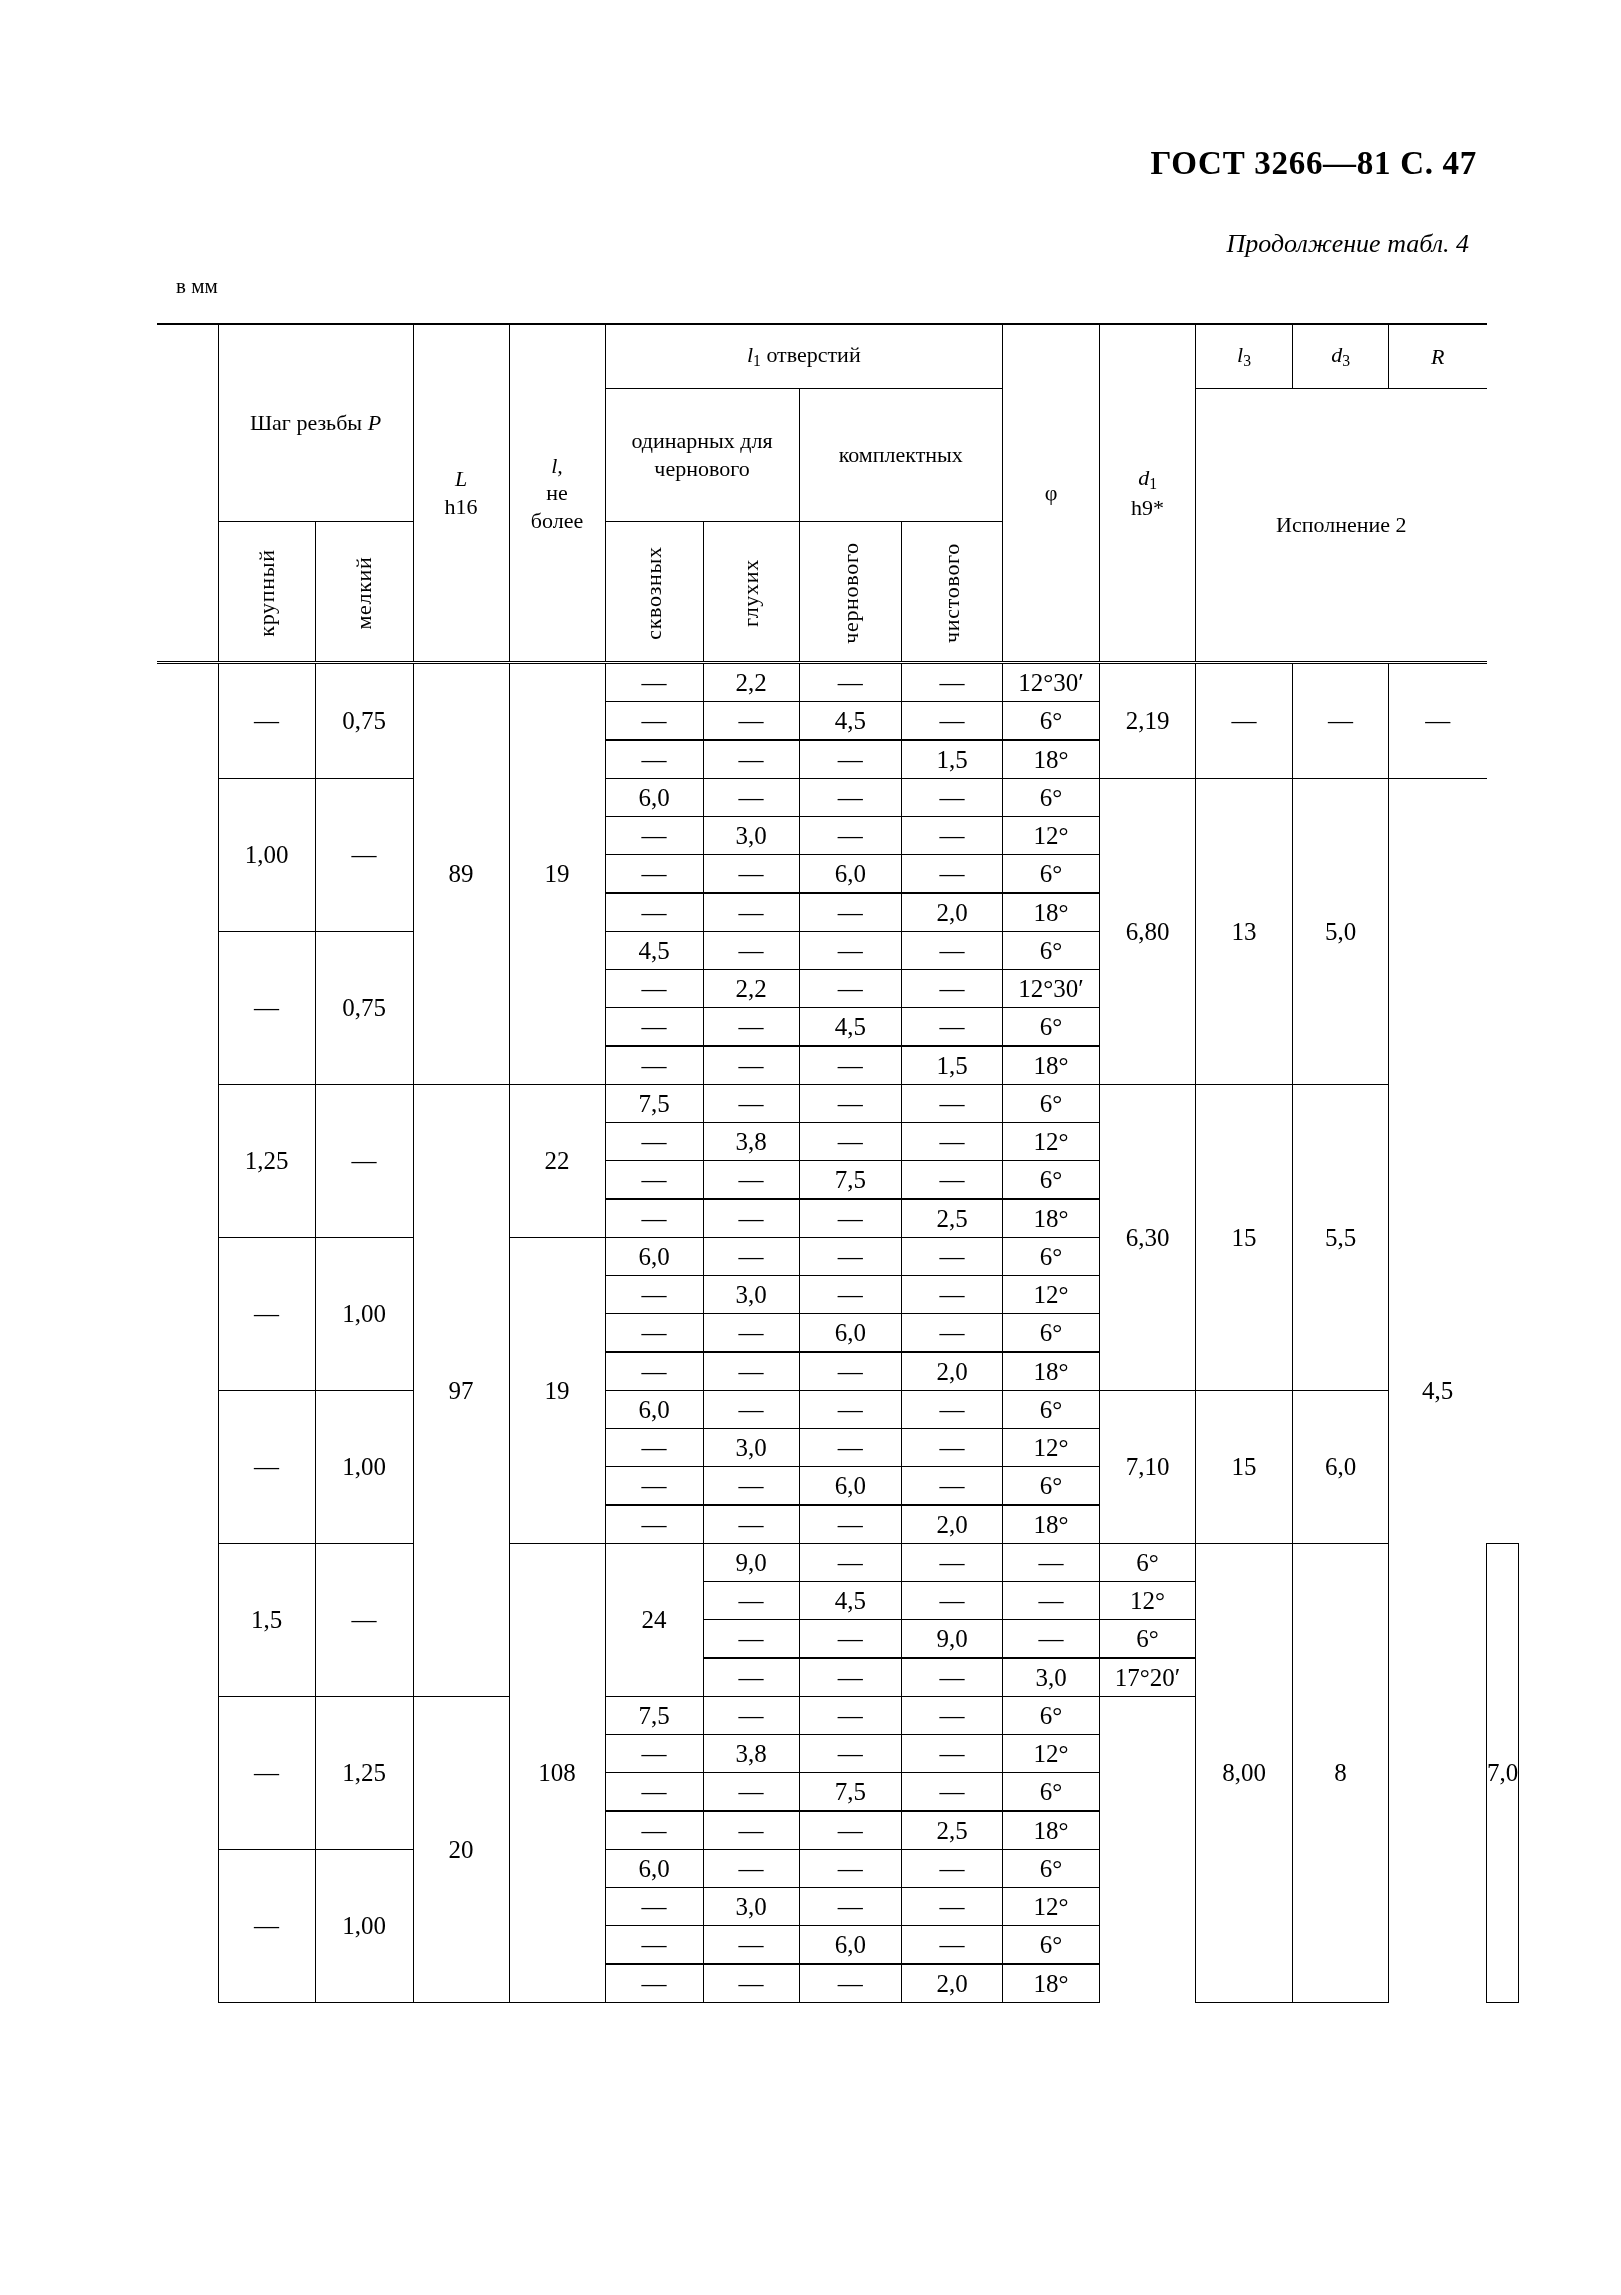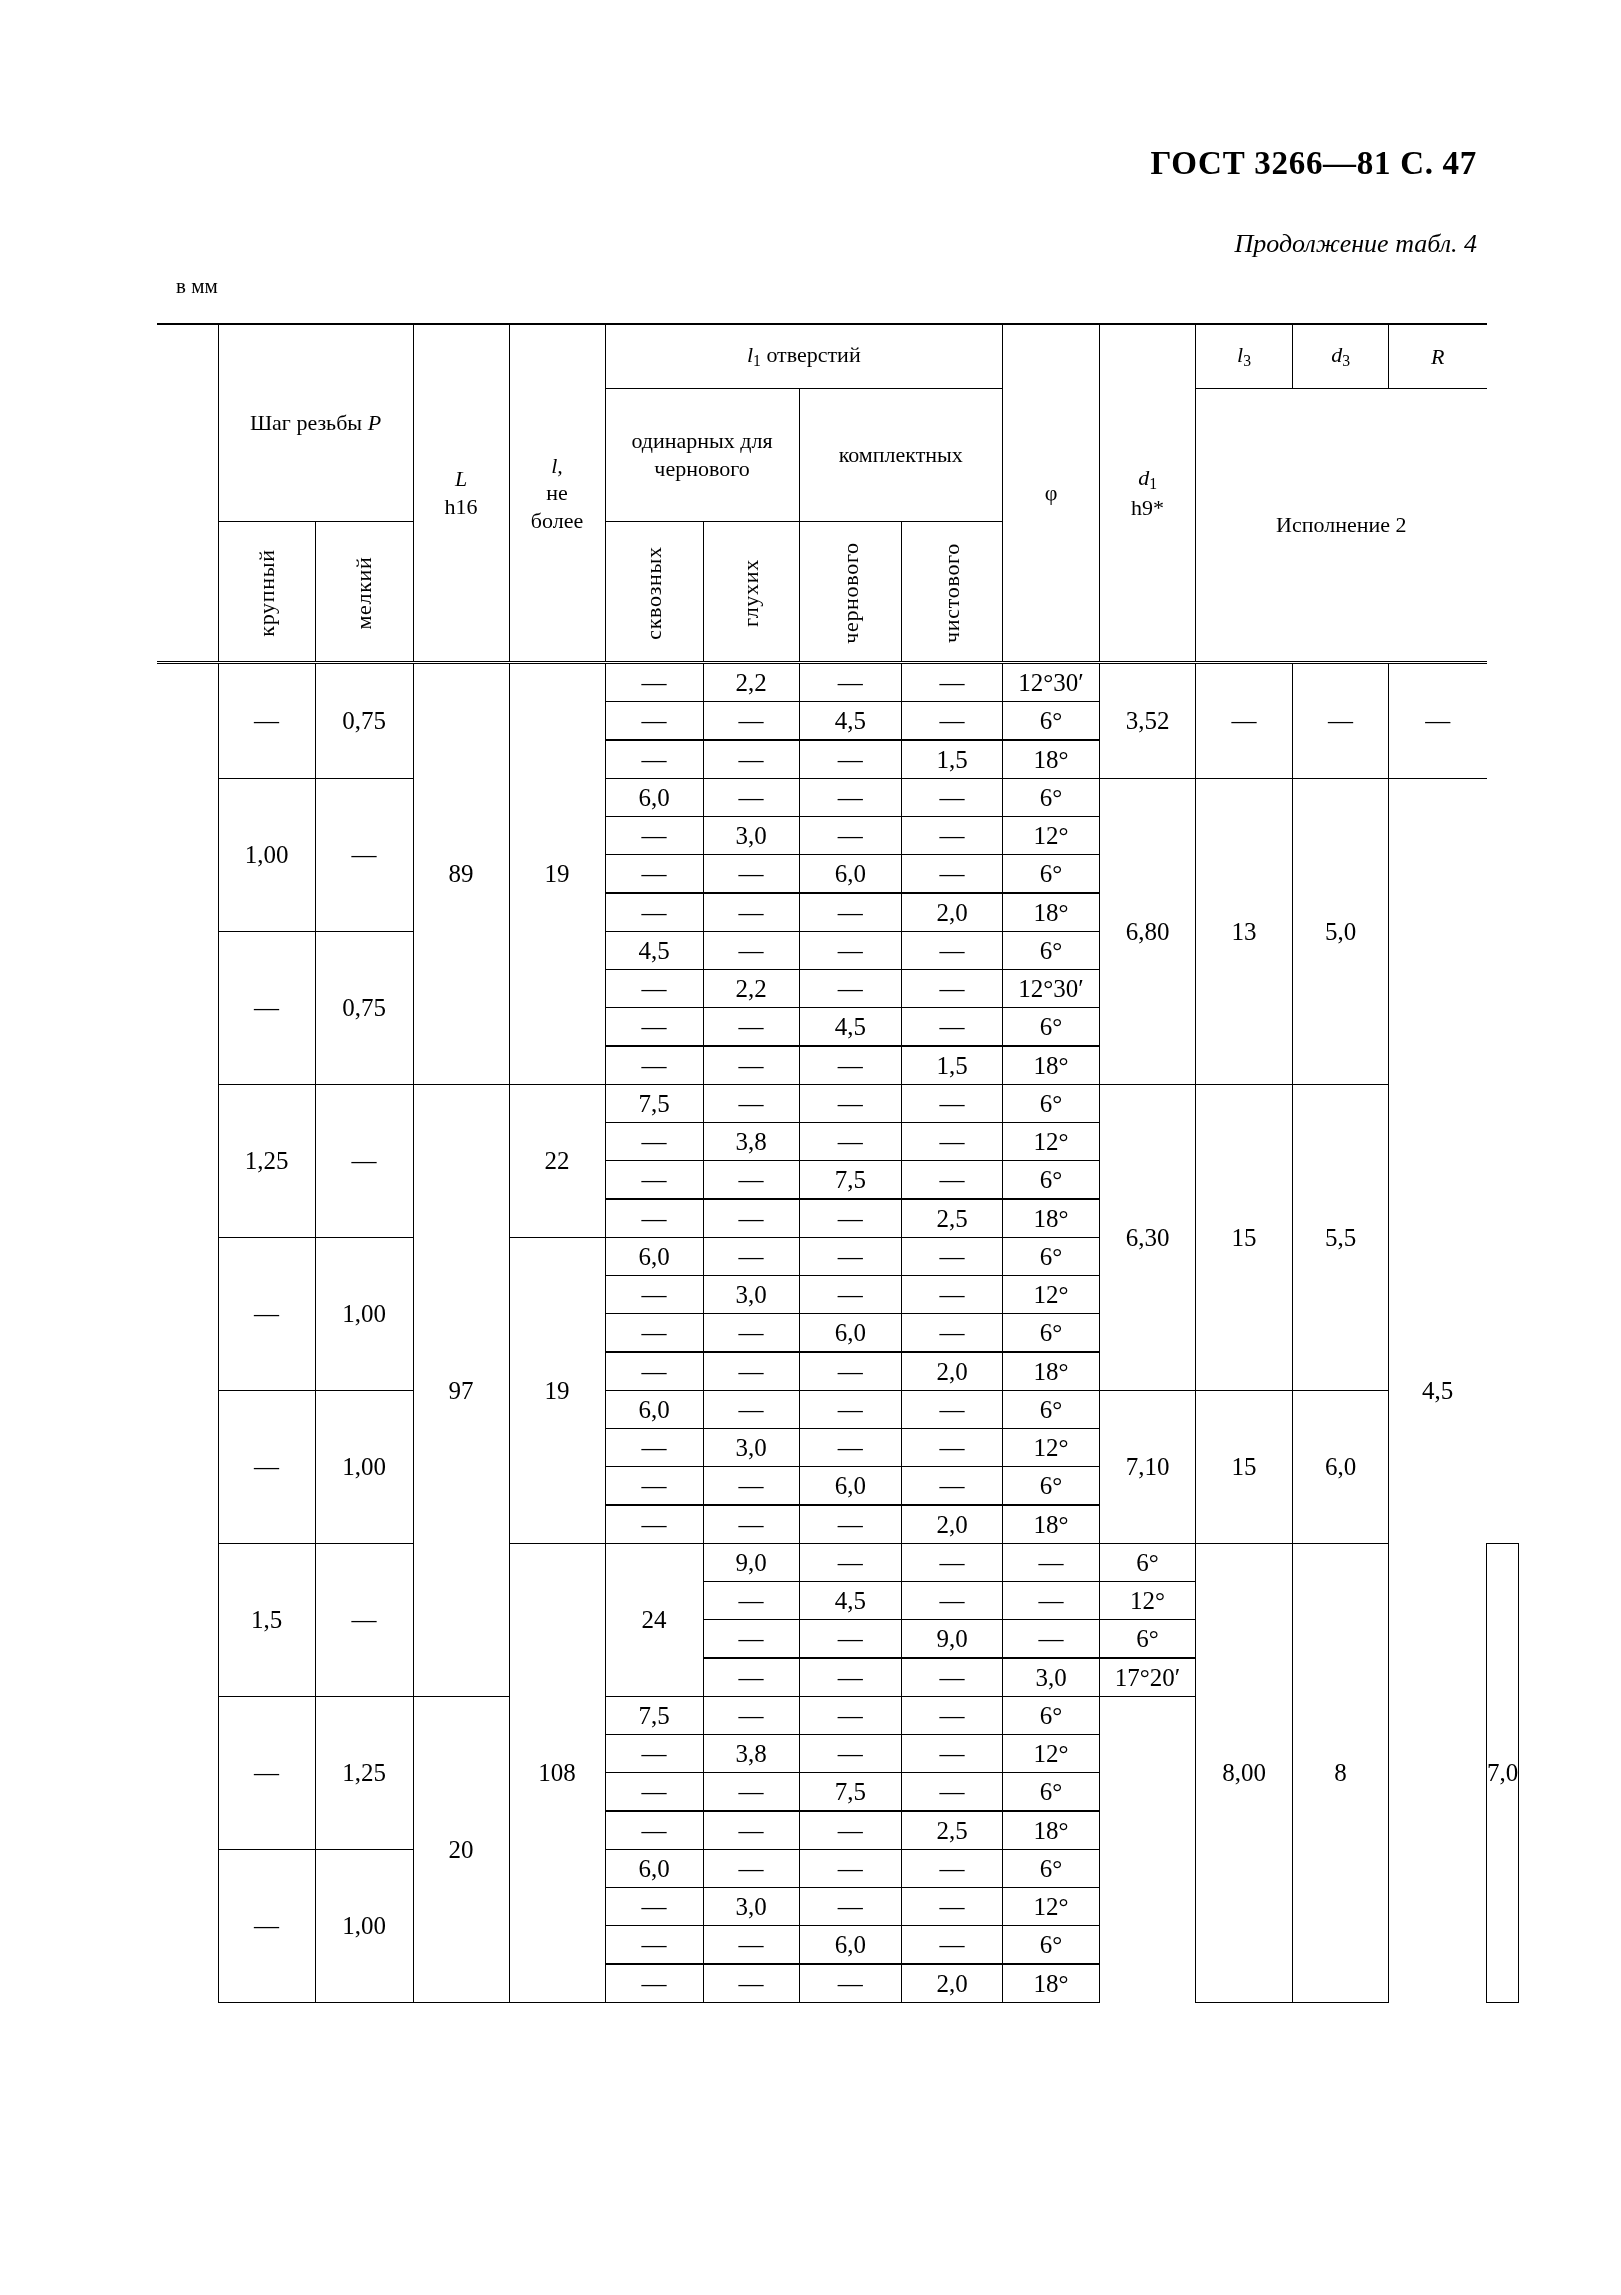--- a/index.html
+++ b/index.html
@@ -1,18 +1,18 @@
 <!DOCTYPE html>
 <html style="font-size:10.5px"><head>
 <meta charset="utf-8">
 <style>
   html,body{margin:0;padding:0;background:#fff;}
   body{width:1621px;height:2295px;position:relative;font-family:"Liberation Serif","DejaVu Serif",serif;color:#000;overflow:hidden;}
   .hdr-title{position:absolute;right:144px;top:145px;font-size:33px;font-weight:bold;letter-spacing:0.7px;}
-  .hdr-sub{position:absolute;right:144px;top:229px;font-size:26px;font-style:italic;}
+  .hdr-sub{position:absolute;right:152px;top:229px;font-size:26px;font-style:italic;}
   .units{position:absolute;left:176px;top:274px;font-size:21px;}
   table{position:absolute;left:157px;top:323px;border-collapse:collapse;table-layout:fixed;}
   td{border:1.3px solid #000;text-align:center;vertical-align:middle;font-size:25px;padding:0;line-height:1;}
   .thick-top td{border-top:2.6px solid #000;}
   .rot{display:inline-block;transform:rotate(-90deg);white-space:nowrap;font-size:22px;letter-spacing:0.7px;}
   .it{font-style:italic;}
   sub{font-size:15.7px;vertical-align:-3.9px;font-style:normal;}
   .hdr-cell{font-size:22px;line-height:1.25;}
   tr.dr td{height:37px;}
   .blankcol{border-top:none;border-bottom:none;border-left:none;}
@@ -75,21 +75,21 @@
         <td rowspan="35" class="blankcol dbl" style="border-top: none;"></td>
         <td rowspan="3" class="dbl">—</td>
         <td rowspan="3" class="dbl">0,75</td>
         <td rowspan="11" class="dbl">89</td>
         <td rowspan="11" class="dbl">19</td>
         <td class="dbl">—</td>
         <td class="dbl">2,2</td>
         <td class="dbl">—</td>
         <td class="dbl">—</td>
         <td class="dbl">12°30′</td>
-        <td rowspan="3" class="dbl">3,52</td>
+        <td rowspan="3" class="dbl">2,19</td>
         <td rowspan="3" class="dbl">—</td>
         <td rowspan="3" class="dbl">—</td>
         <td rowspan="3" class="dbl" style="border-right: none;">—</td>
       </tr>
       <tr class="dr">
         <td style="border-bottom: 2px solid rgb(0, 0, 0);">—</td>
         <td style="border-bottom: 2px solid rgb(0, 0, 0);">—</td>
         <td style="border-bottom: 2px solid rgb(0, 0, 0);">4,5</td>
         <td style="border-bottom: 2px solid rgb(0, 0, 0);">—</td>
         <td style="border-bottom: 2px solid rgb(0, 0, 0);">6°</td>

